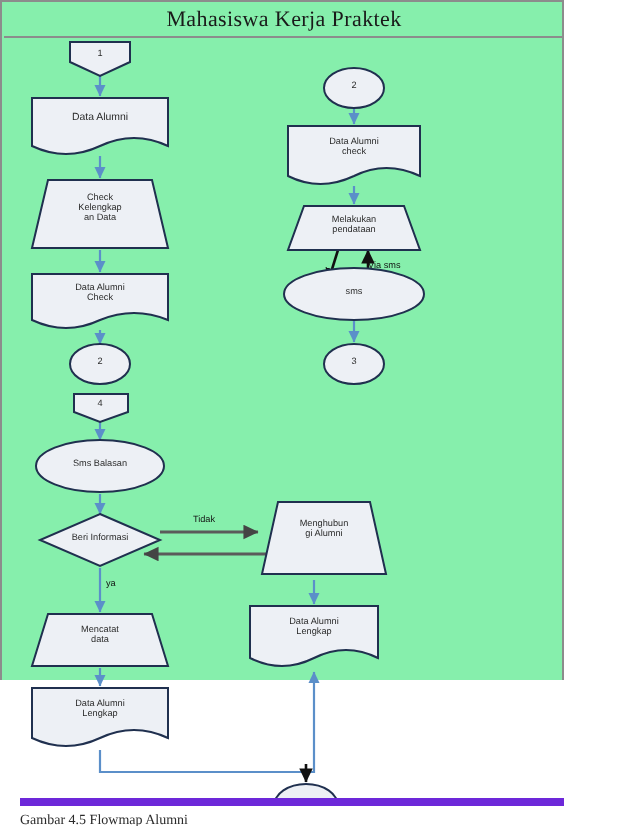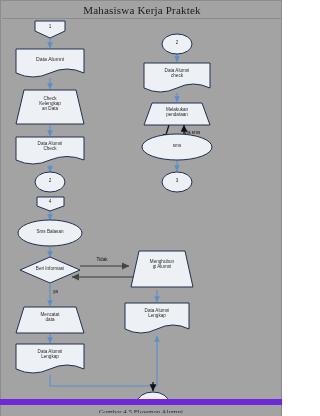--- a/index.html
+++ b/index.html
@@ -1,26 +1,26 @@
 <!DOCTYPE html>
 <html><head>
 <meta charset="utf-8">
 <style>
   html,body{margin:0;padding:0;background:#ffffff;}
   body{
     font-family:"Liberation Sans", sans-serif;
     width:282px;height:416px;overflow:hidden;position:relative;
   }
   #frame{
-    position:absolute;left:0;top:0;width:282px;height:416px;
+    position:absolute;left:0;top:0;width:282px;height:340px;
     box-sizing:border-box;
     border-left:1px solid #8c8c8c;
     border-right:1px solid #8c8c8c;
     border-top:1px solid #8c8c8c;
-    background:#a3a3a3;
+    background:#86efac;
   }
   #title-bar{
     position:absolute;left:1px;top:1px;width:280px;height:17px;
     border-bottom:1px solid #8c8c8c;
     display:flex;align-items:center;justify-content:center;
     box-sizing:border-box;
   }
   #title-text{
     font-family:"Liberation Serif", serif;
     font-size:11px;color:#1a1a1a;letter-spacing:.2px;white-space:nowrap;
@@ -35,25 +35,24 @@
     color:#2b2b2b;
     text-align:center;
     line-height:1.05;
     pointer-events:none;
     white-space:pre-line;
   }
   .lbl.n{font-size:5.2px;}
   .lbl.s{font-size:4.6px;}
   .lbl.t{font-size:4.6px;color:#111;}
   #caption{
-    position:absolute;left:0;top:399px;width:282px;
-    text-align:center;
+    position:absolute;left:10px;top:399px;width:282px;
     font-family:"Liberation Serif", serif;
     font-size:7px;color:#2a2a2a;
-    border-top:6px solid #6d28d9;
+    border-top:4px solid #6d28d9;
     padding-top:3px;
     overflow:hidden;height:14px;
     box-sizing:border-box;
   }
 </style>
 </head>
 <body>
 
 <div id="frame">
 

